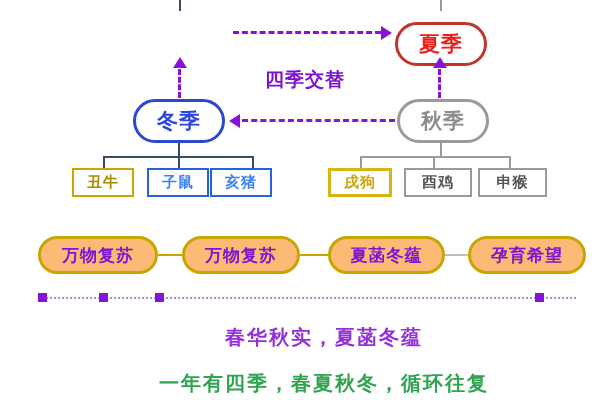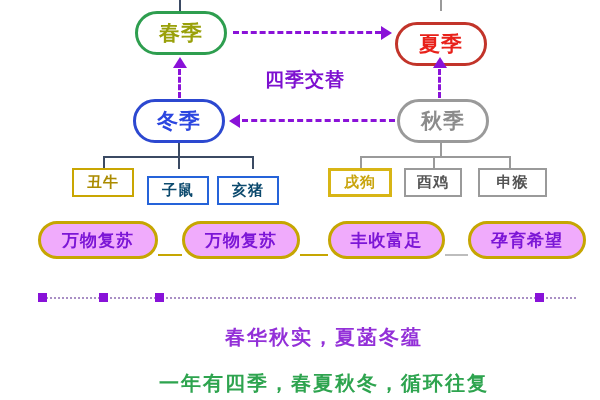--- a/index.html
+++ b/index.html
@@ -34,33 +34,33 @@
     position:absolute;left:245px;top:67px;width:120px;text-align:center;
     font-size:19px;font-weight:bold;color:#7d10d0;letter-spacing:1px;
   }
   
   .zbox{
     position:absolute;top:168px;height:29px;background:#fff;box-sizing:border-box;
     display:flex;align-items:center;justify-content:center;
     font-size:15px;font-weight:bold;letter-spacing:1px;
   }
   .gold-box{border:2px solid #c9a602;color:#ab8b00;}
-  .blue-box{border:2px solid #2563d9;color:#0c4a6e;margin-top:8px;}
+  .blue-box{border:2px solid #2563d9;color:#3b82f6;}
   .gray-box{border:2px solid #9a9a9a;color:#555555;}
   .gold-box-thick{border:3px solid #d8b515;color:#c9a50e;}
   #z-chouniu{left:72px;width:62px;}
   #z-zishu{left:147px;width:62px;}
-  #z-haizhu{left:217px;width:62px;}
+  #z-haizhu{left:210px;width:62px;}
   #z-xugou{left:328px;width:64px;}
-  #z-youji{left:404px;width:58px;}
+  #z-youji{left:404px;width:68px;}
   #z-shenhou{left:478px;width:69px;}
   
   .phrase{
-    position:absolute;top:221px;height:38px;border:3px solid #c6a602;border-radius:21px;
-    background:#f0abfc;box-sizing:border-box;
+    position:absolute;top:236px;height:38px;border:3px solid #c6a602;border-radius:21px;
+    background:#fdba74;box-sizing:border-box;
     display:flex;align-items:center;justify-content:center;
     font-size:17px;font-weight:bold;color:#7c16d6;letter-spacing:1px;
   }
   #p1{left:38px;width:120px;}
   #p2{left:182px;width:118px;}
   #p3{left:328px;width:117px;}
   #p4{left:468px;width:118px;}
   
   #sep-line{position:absolute;left:38px;top:297px;width:538px;height:0;border-top:2px dotted #a98fc5;}
   .sep-square{position:absolute;top:293px;width:9px;height:9px;background:#8812d8;}
@@ -70,21 +70,20 @@
   #caption-2{top:370px;font-size:20px;color:#2ea44f;}
 </style>
 </head>
 <body>
 
 <div id="stage">
 
   <div class="solid-v navy" style="left:179px;top:0;height:11px;"></div>
   <div class="solid-v gray" style="left:440px;top:0;height:11px;"></div>
 
-  <div class="season" id="spring">春季</div>
   <div class="season" id="summer">夏季</div>
   <div class="season" id="winter">冬季</div>
   <div class="season" id="autumn">秋季</div>
 
   <div class="h-dash" style="left:233px;top:31px;width:148px;"></div>
   <div class="arrow-right" style="left:381px;top:26px;"></div>
 
   <div class="h-dash" style="left:242px;top:119px;width:153px;"></div>
   <div class="arrow-left" style="left:229px;top:114px;"></div>
 
@@ -113,21 +112,21 @@
   <div class="zbox blue-box" id="z-haizhu">亥猪</div>
   <div class="zbox gold-box-thick" id="z-xugou">戌狗</div>
   <div class="zbox gray-box" id="z-youji">酉鸡</div>
   <div class="zbox gray-box" id="z-shenhou">申猴</div>
 
   <div class="solid-h goldline" style="left:158px;top:254px;width:24px;"></div>
   <div class="solid-h goldline" style="left:300px;top:254px;width:28px;"></div>
   <div class="solid-h" style="left:445px;top:254px;width:23px;background:#bdbdbd;"></div>
   <div class="phrase" id="p1">万物复苏</div>
   <div class="phrase" id="p2">万物复苏</div>
-  <div class="phrase" id="p3">丰收富足</div>
+  <div class="phrase" id="p3">夏菡冬蕴</div>
   <div class="phrase" id="p4">孕育希望</div>
 
   <div id="sep-line"></div>
   <div class="sep-square" style="left:38px;"></div>
   <div class="sep-square" style="left:99px;"></div>
   <div class="sep-square" style="left:155px;"></div>
   <div class="sep-square" style="left:535px;"></div>
 
   <div class="caption" id="caption-1">春华秋实，夏菡冬蕴</div>
   <div class="caption" id="caption-2">一年有四季，春夏秋冬，循环往复</div>

